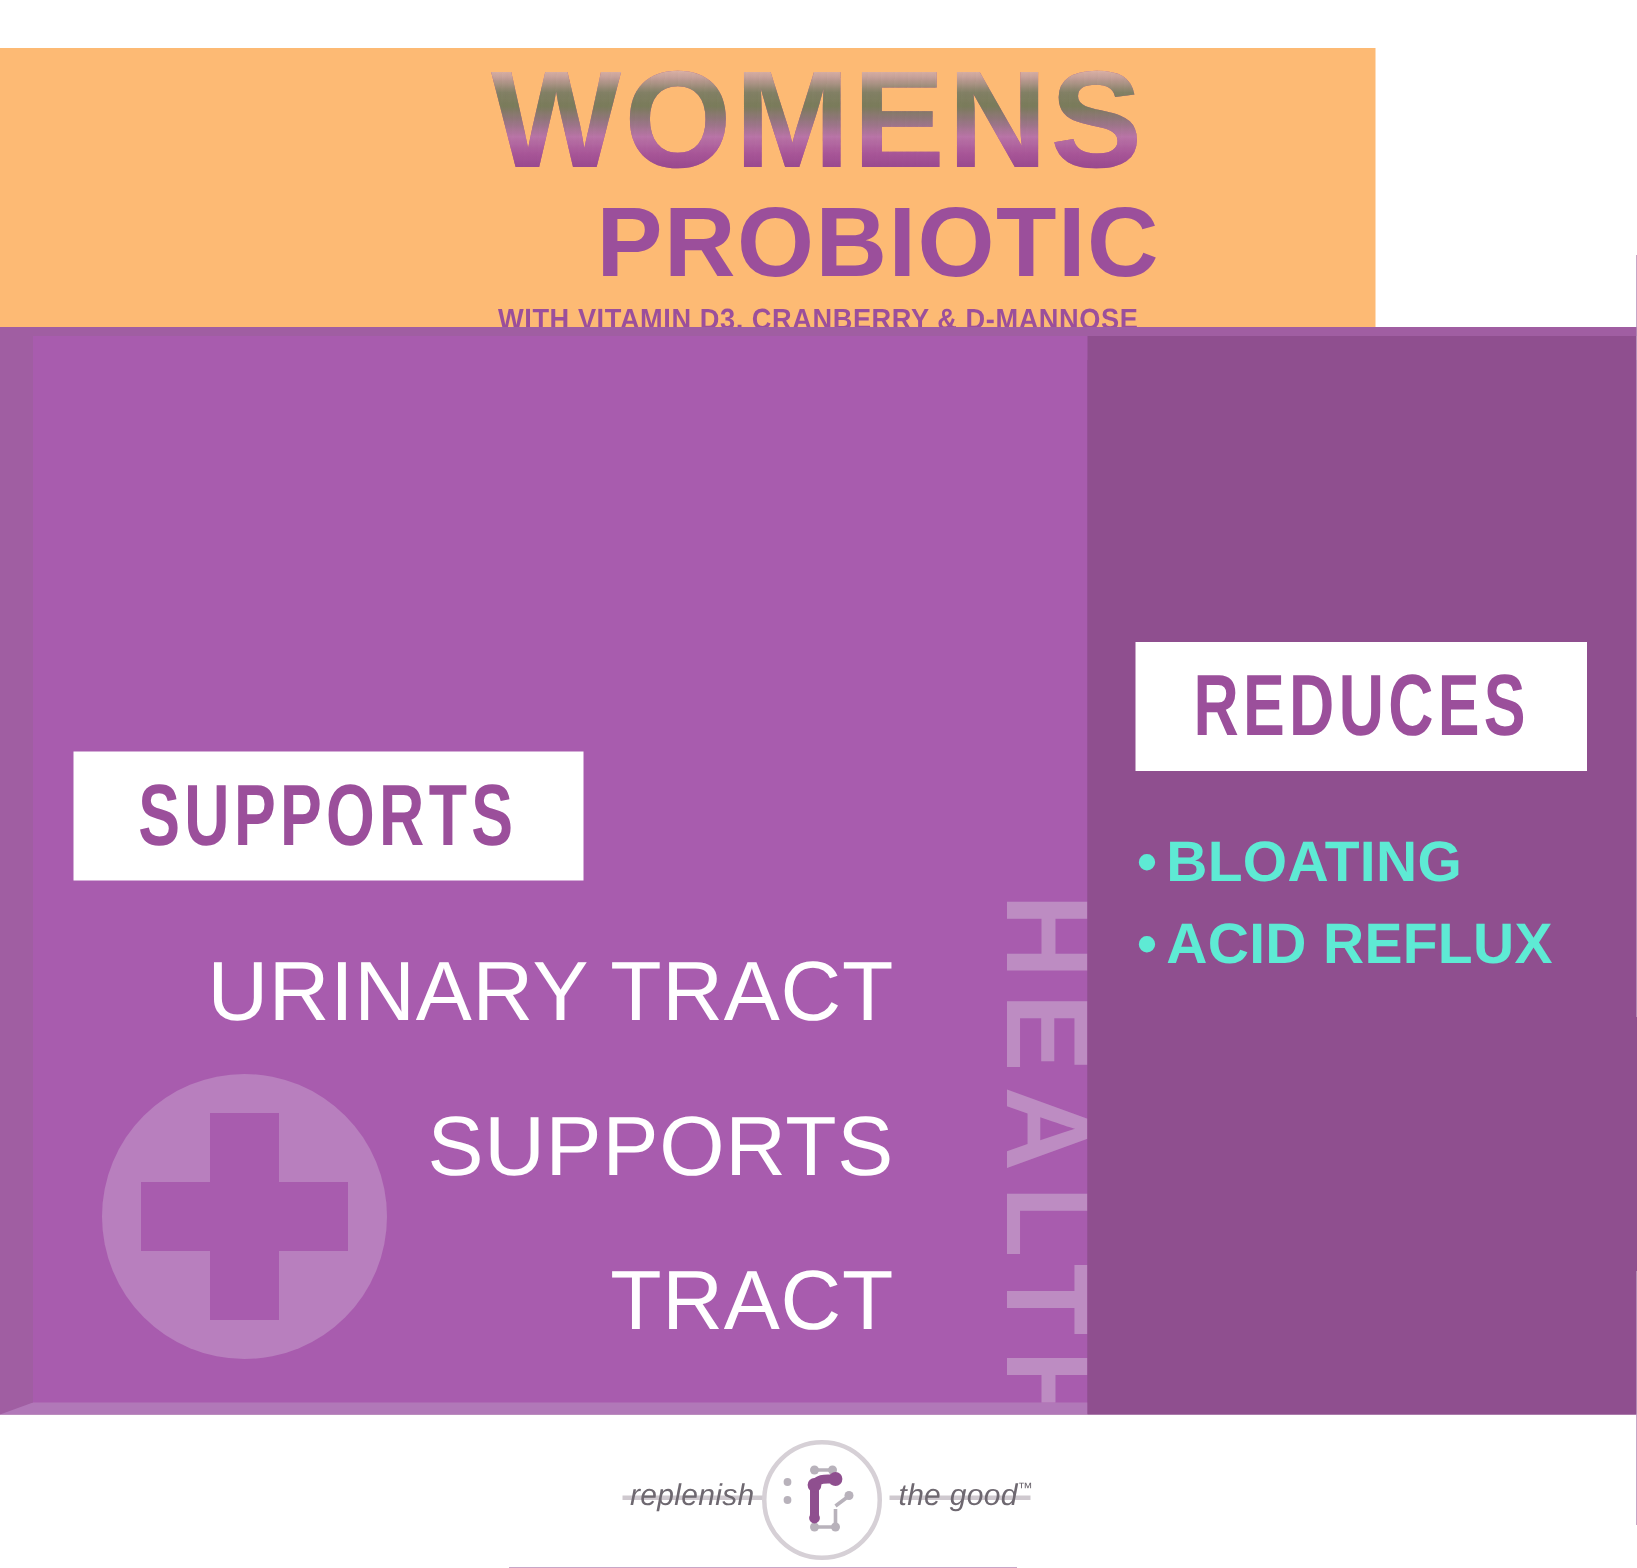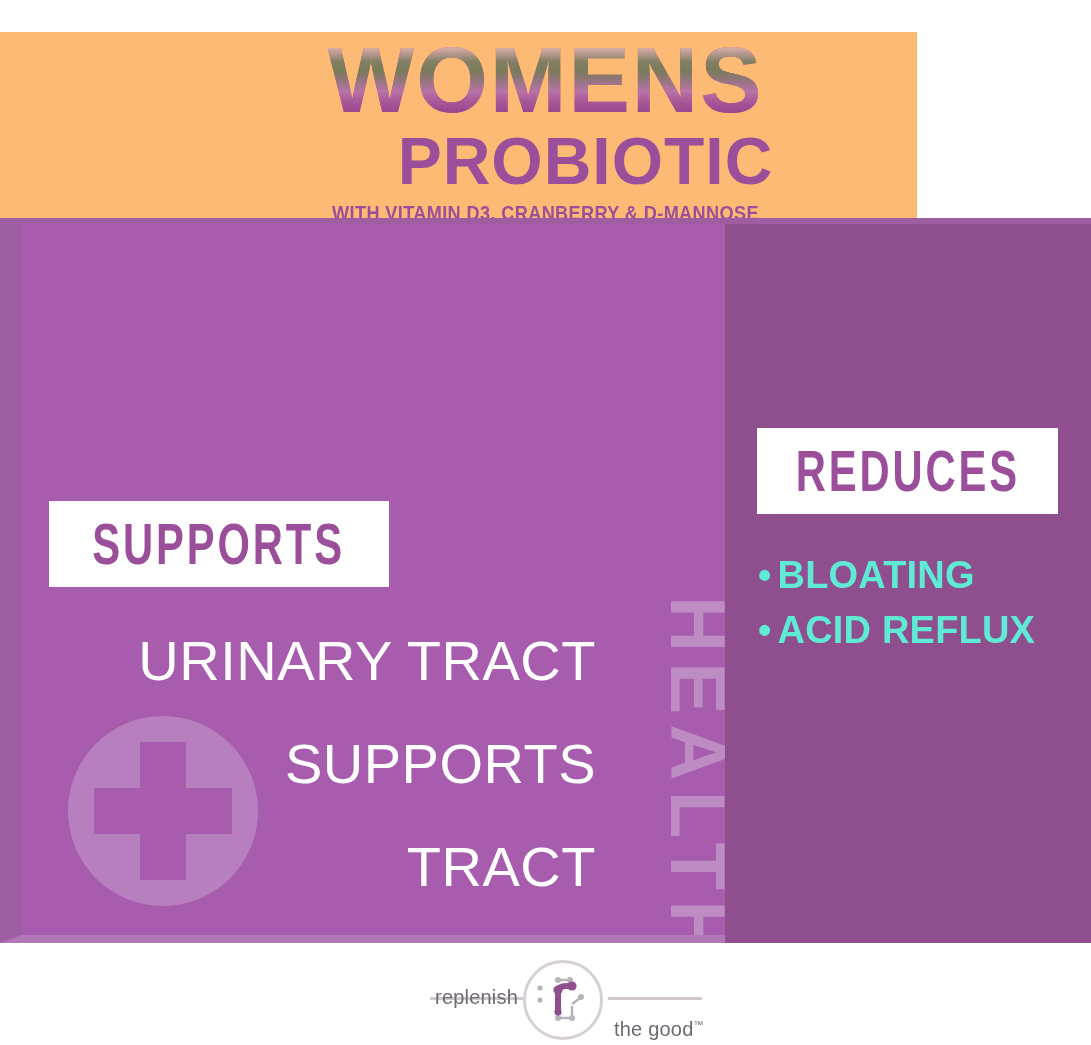--- a/index.html
+++ b/index.html
@@ -160,39 +160,39 @@
     position:absolute;left:33px;top:308px;width:333px;
   }
   #reduces-list .item{
     font-size:38px;font-weight:bold;letter-spacing:0.2px;
     color:#5eead4;line-height:55px;white-space:nowrap;
   }
   #reduces-list .item .bullet{margin-right:6px;}
 
   
   #logo{
-    position:absolute;left:426px;top:960px;width:280px;height:80px;
+    position:absolute;left:411px;top:960px;width:280px;height:80px;font-style:italic;
   }
   #logo .rule{
     position:absolute;height:3px;background:#cfc9cf;top:37px;
   }
   #logo .rule.left{left:4px;width:96px;}
   #logo .rule.right{left:182px;width:94px;}
   #logo .circle{
     position:absolute;left:97px;top:0px;width:80px;height:80px;
     border:3px solid #d6d0d6;border-radius:50%;
     background:#ffffff;box-sizing:border-box;
   }
   #logo .word{
     position:absolute;top:26px;
     font-size:20px;color:#6e6870;letter-spacing:0.2px;
     white-space:nowrap;
   }
   #logo .word.left{left:4px;text-align:right;width:88px;}
-  #logo .word.right{left:188px;text-align:left;width:100px;margin-top:32px;}
+  #logo .word.right{left:188px;text-align:left;width:100px;}
   #logo .tm{font-size:10px;vertical-align:super;}
   #logo-mark{position:absolute;left:110px;top:14px;}
 </style>
 </head>
 <body>
 
 <div id="header">
   <div id="womens-wrap">
     <span id="womens">WOMENS</span>
   </div>

